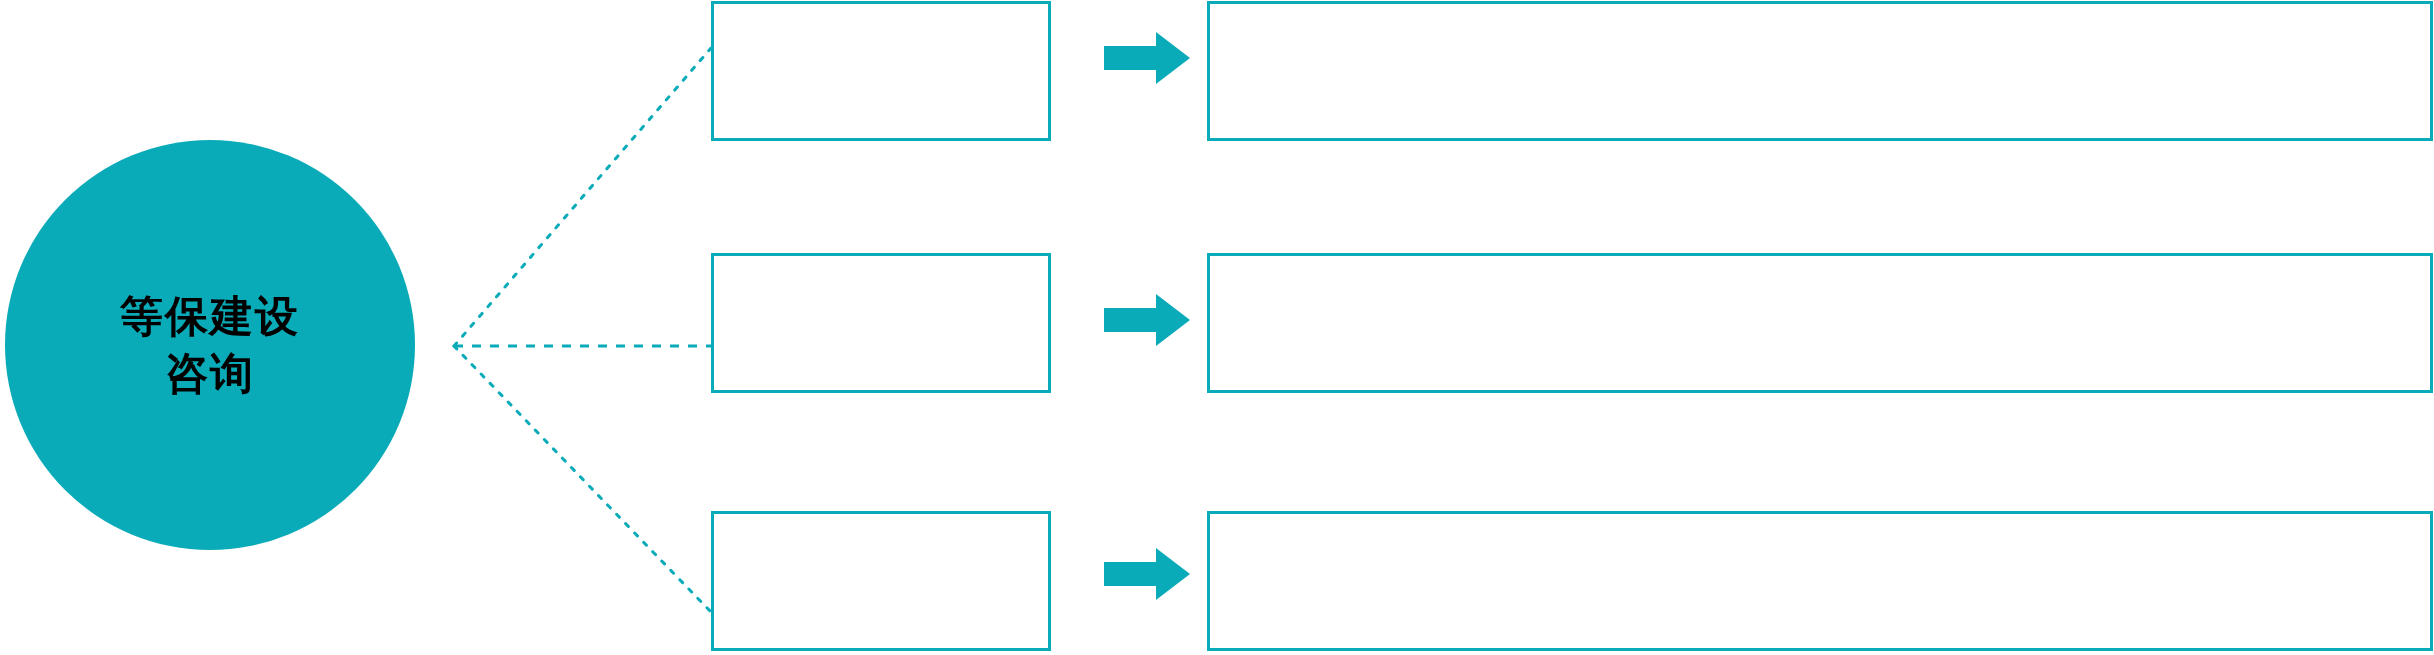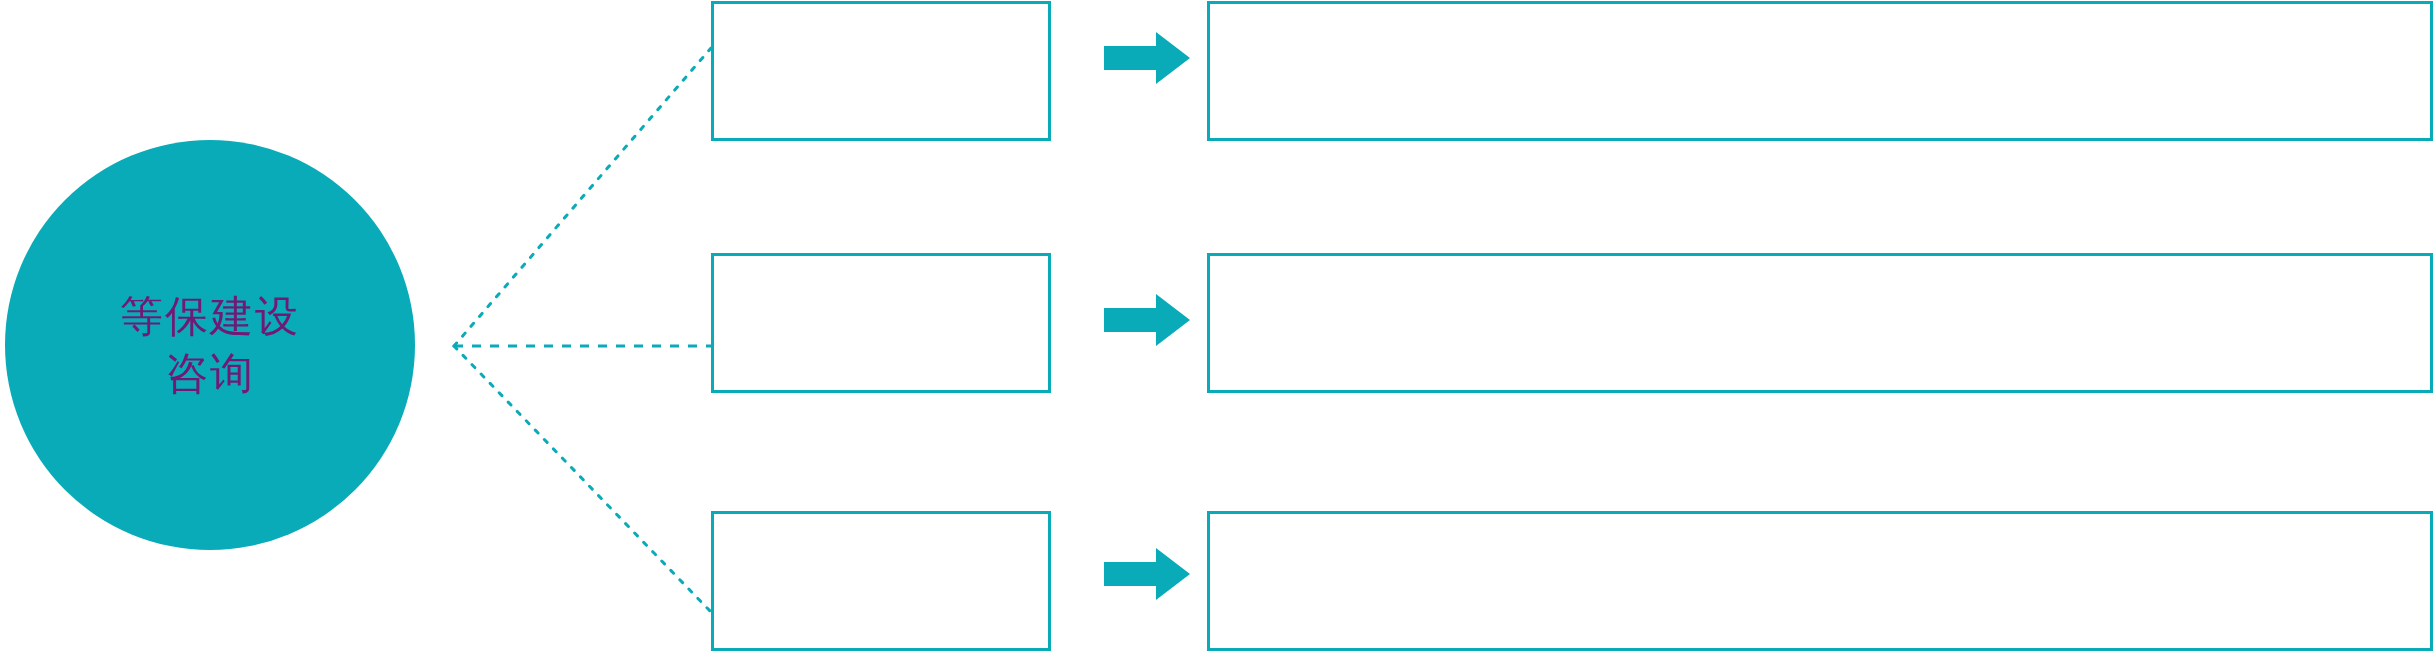--- a/index.html
+++ b/index.html
@@ -27,25 +27,25 @@
     height: 410px;
     border-radius: 50%;
     background: #0aabb8;
     display: flex;
     flex-direction: column;
     align-items: center;
     justify-content: center;
     box-sizing: border-box;
   }
   .hub-line {
-    color: #701a75;
+    color: #000000;
     font-size: 43px;
     line-height: 1.32;
     letter-spacing: 2px;
-    font-weight: 400;
+    font-weight: 700;
     white-space: nowrap;
     text-align: right;
   }
   
   .connectors {
     position: absolute;
     left: 0;
     top: 0;
     width: 2434px;
     height: 655px;

